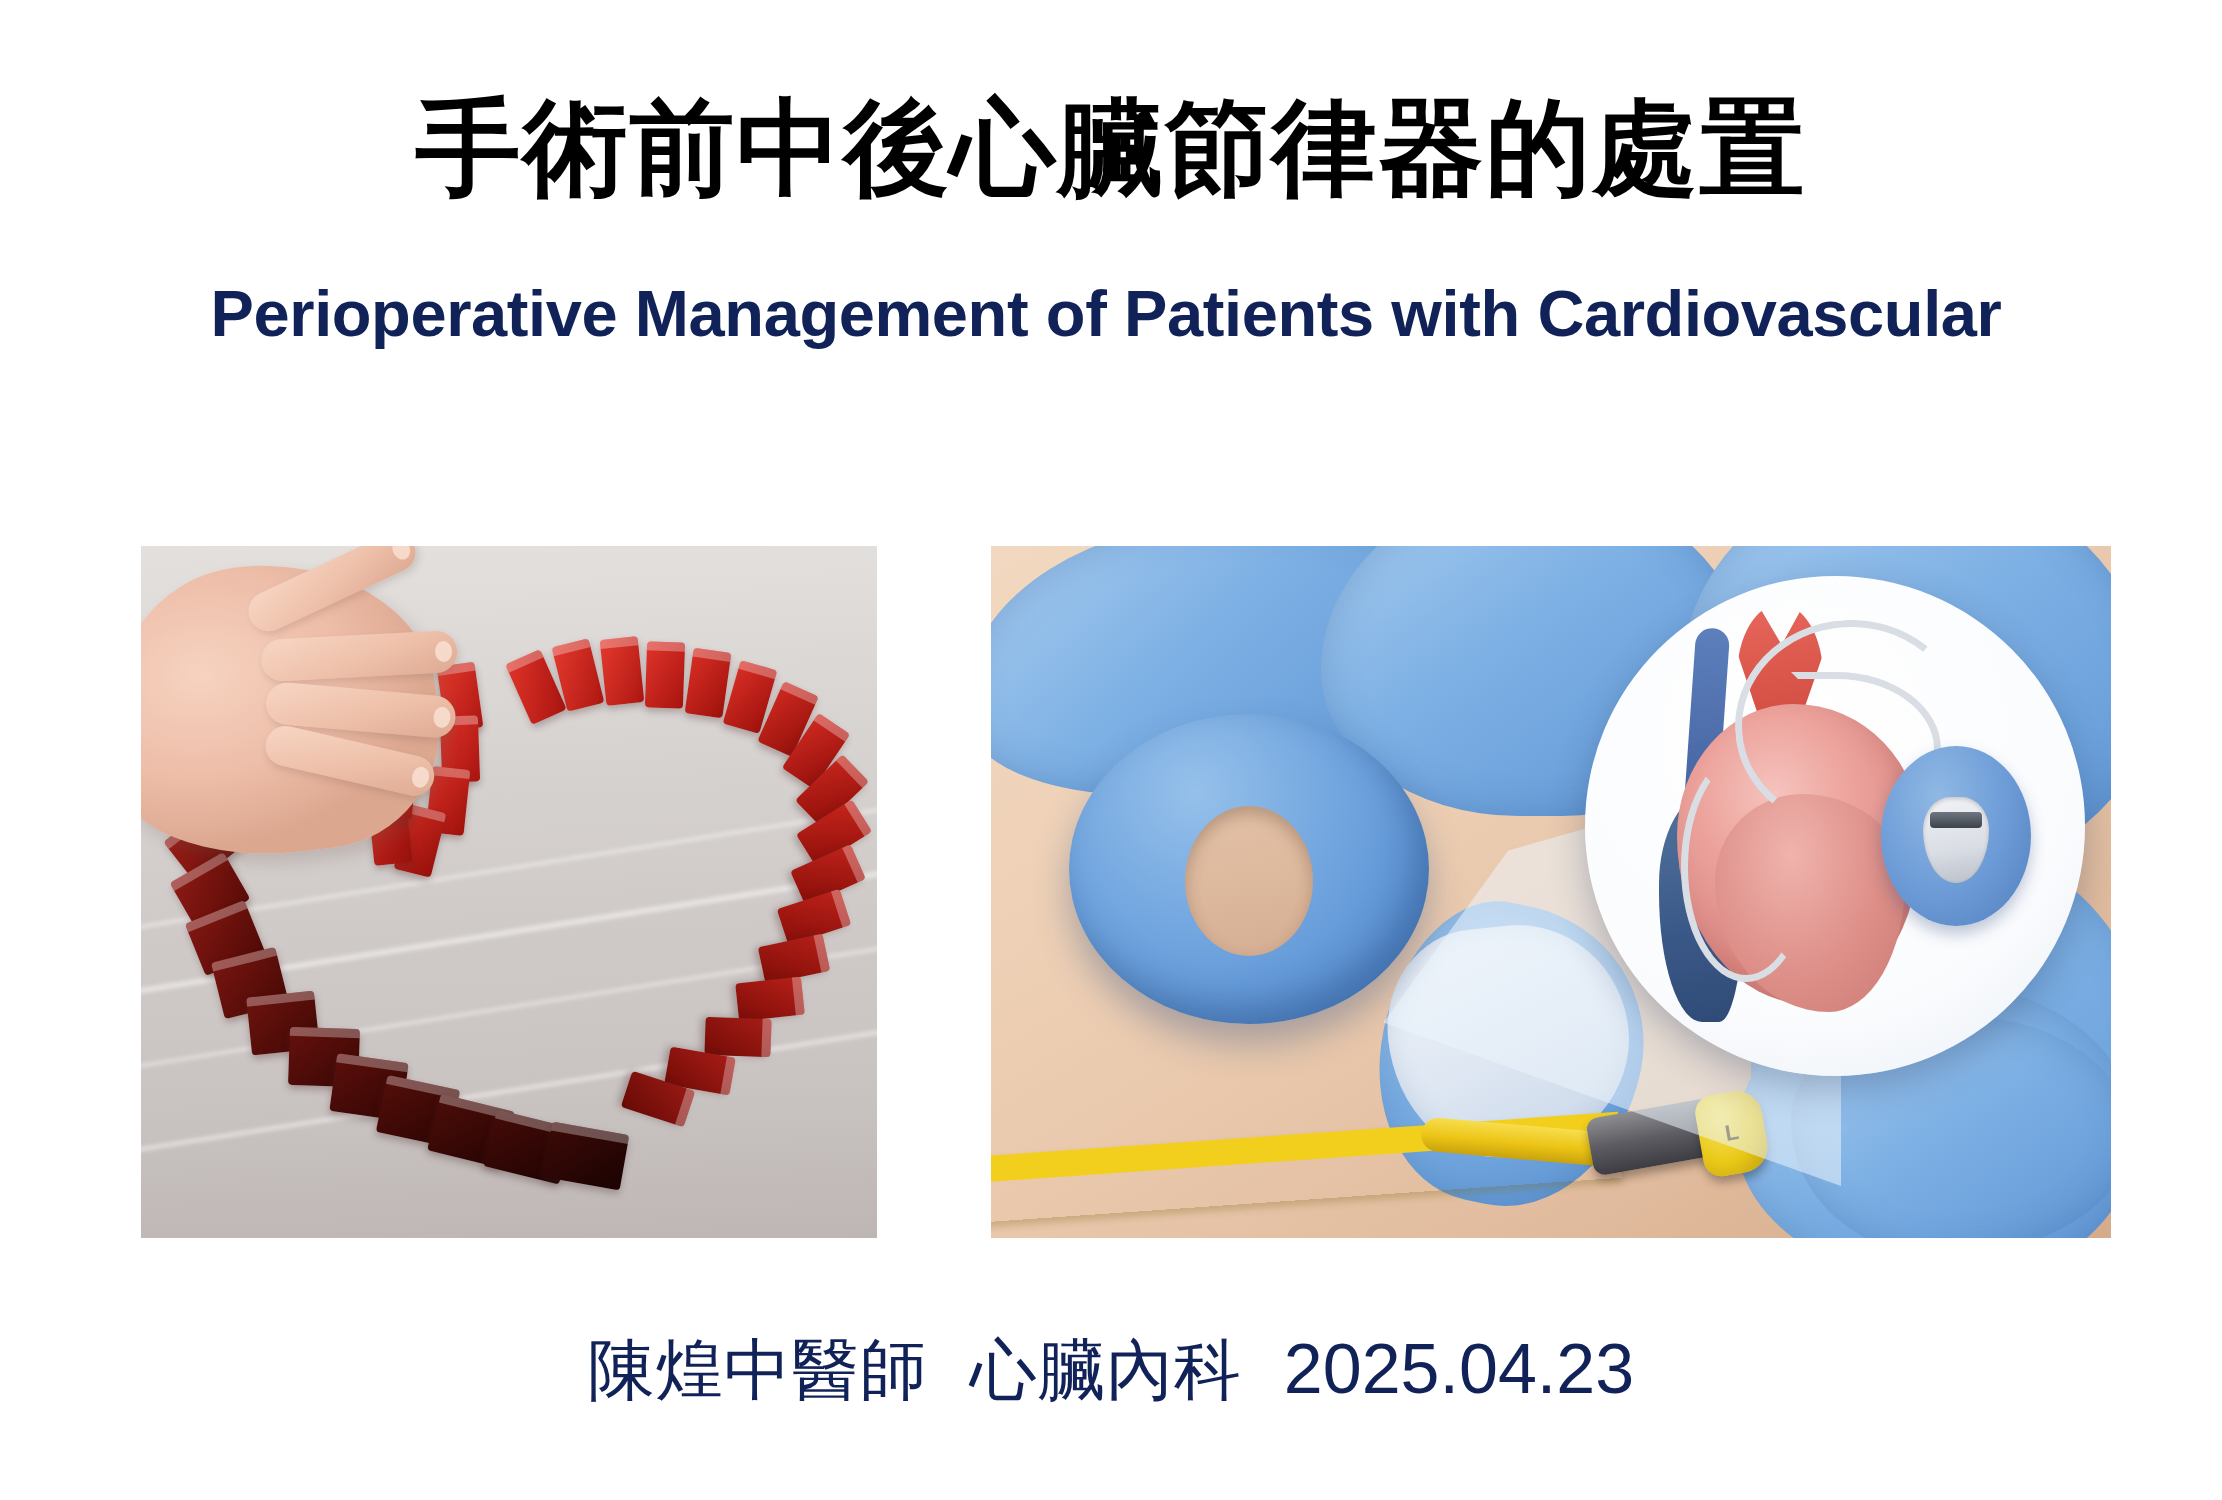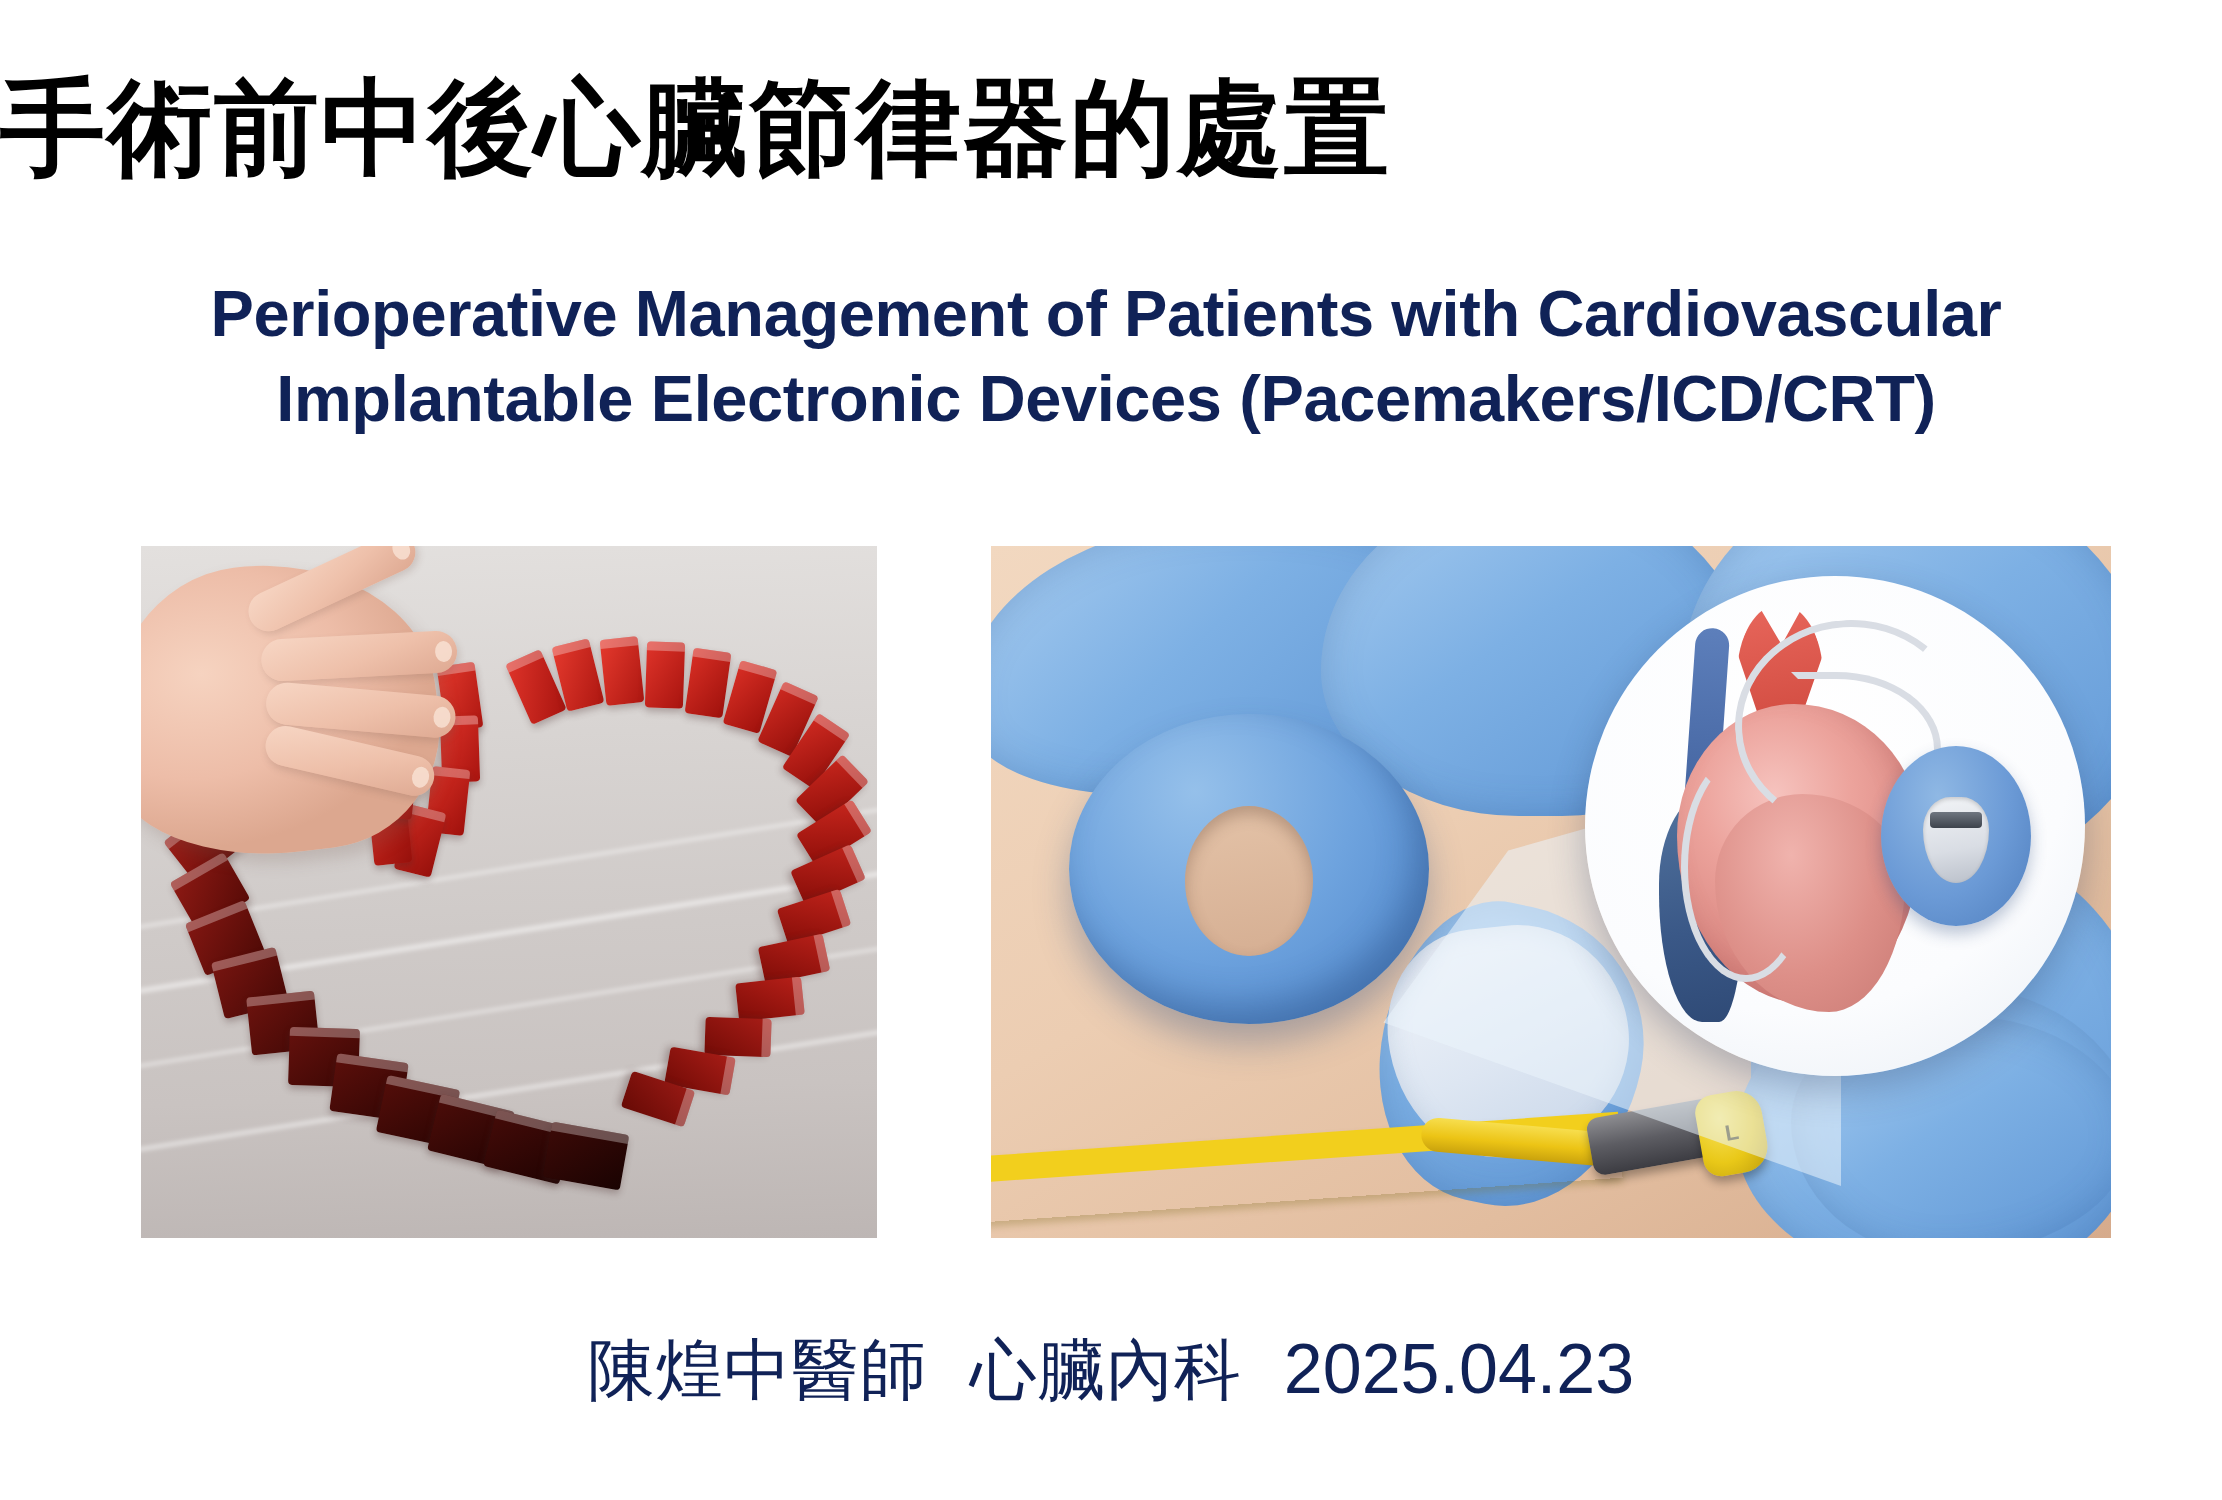--- a/index.html
+++ b/index.html
@@ -16,21 +16,22 @@
     position: relative;
     width: 2222px;
     height: 1500px;
     background: #ffffff;
   }
 
   
   .title-cn {
     position: absolute;
     left: 0; right: 0;
-    top: 72px;
+    top: 92px;
+    text-align: center;
     font-family: "DejaVu Sans", "Liberation Sans", sans-serif;
     font-weight: 700;
     font-size: 105px;
     line-height: 1.08;
     letter-spacing: 2px;
     color: #000000;
     white-space: nowrap;
   }
 
   .title-en {
@@ -388,21 +389,20 @@
 </style>
 </head>
 <body>
 
 <div class="slide">
 
   <div class="title-cn">手術前中後心臟節律器的處置</div>
 
   <div class="title-en">
     <span class="line1">Perioperative Management of Patients with Cardiovascular</span>
-    <span class="line2">Implantable Electronic Devices (Pacemakers/ICD/CRT)</span>
   </div>
 
   <div class="photo photo-left">
     <div class="lp-surface"></div>
     <div class="lp-band b1"></div>
     <div class="lp-band b2"></div>
     <div class="lp-band b3"></div>
     <div class="lp-band b4"></div>
 
     <div class="domino" style="left:376px; top:108px; background:linear-gradient(120deg,#e0342a,#a8140f); transform:rotate(-24deg);"></div>

